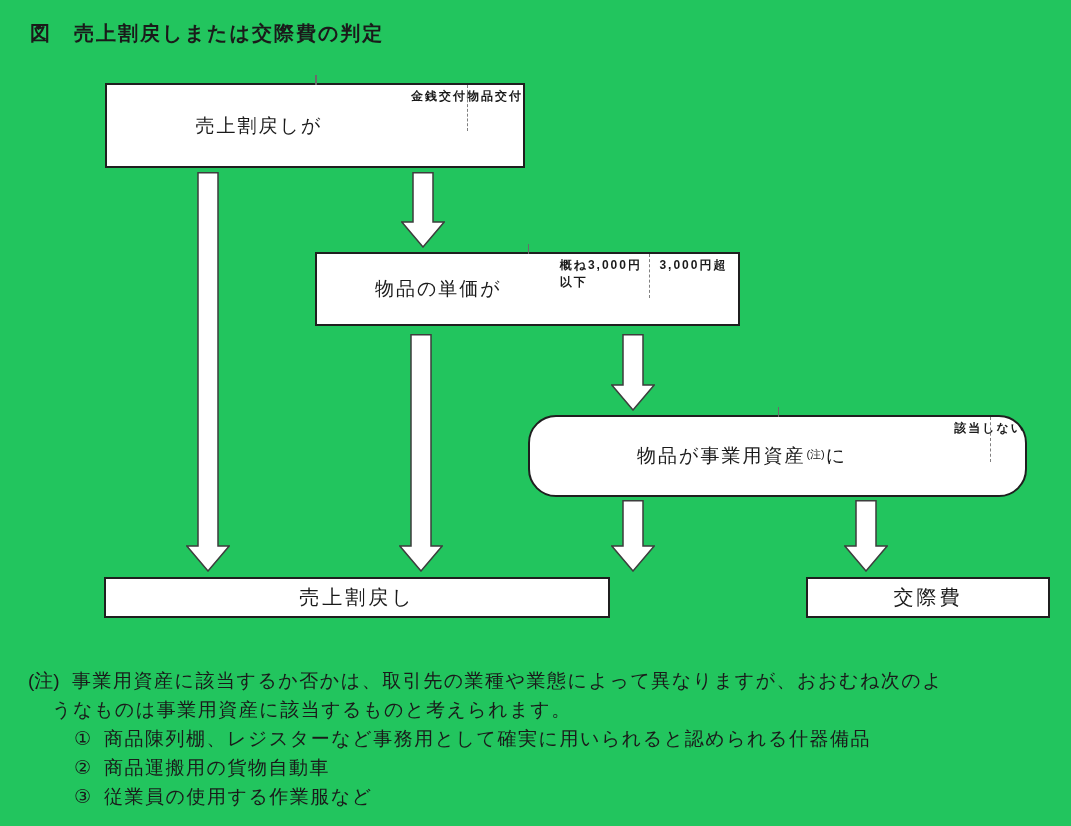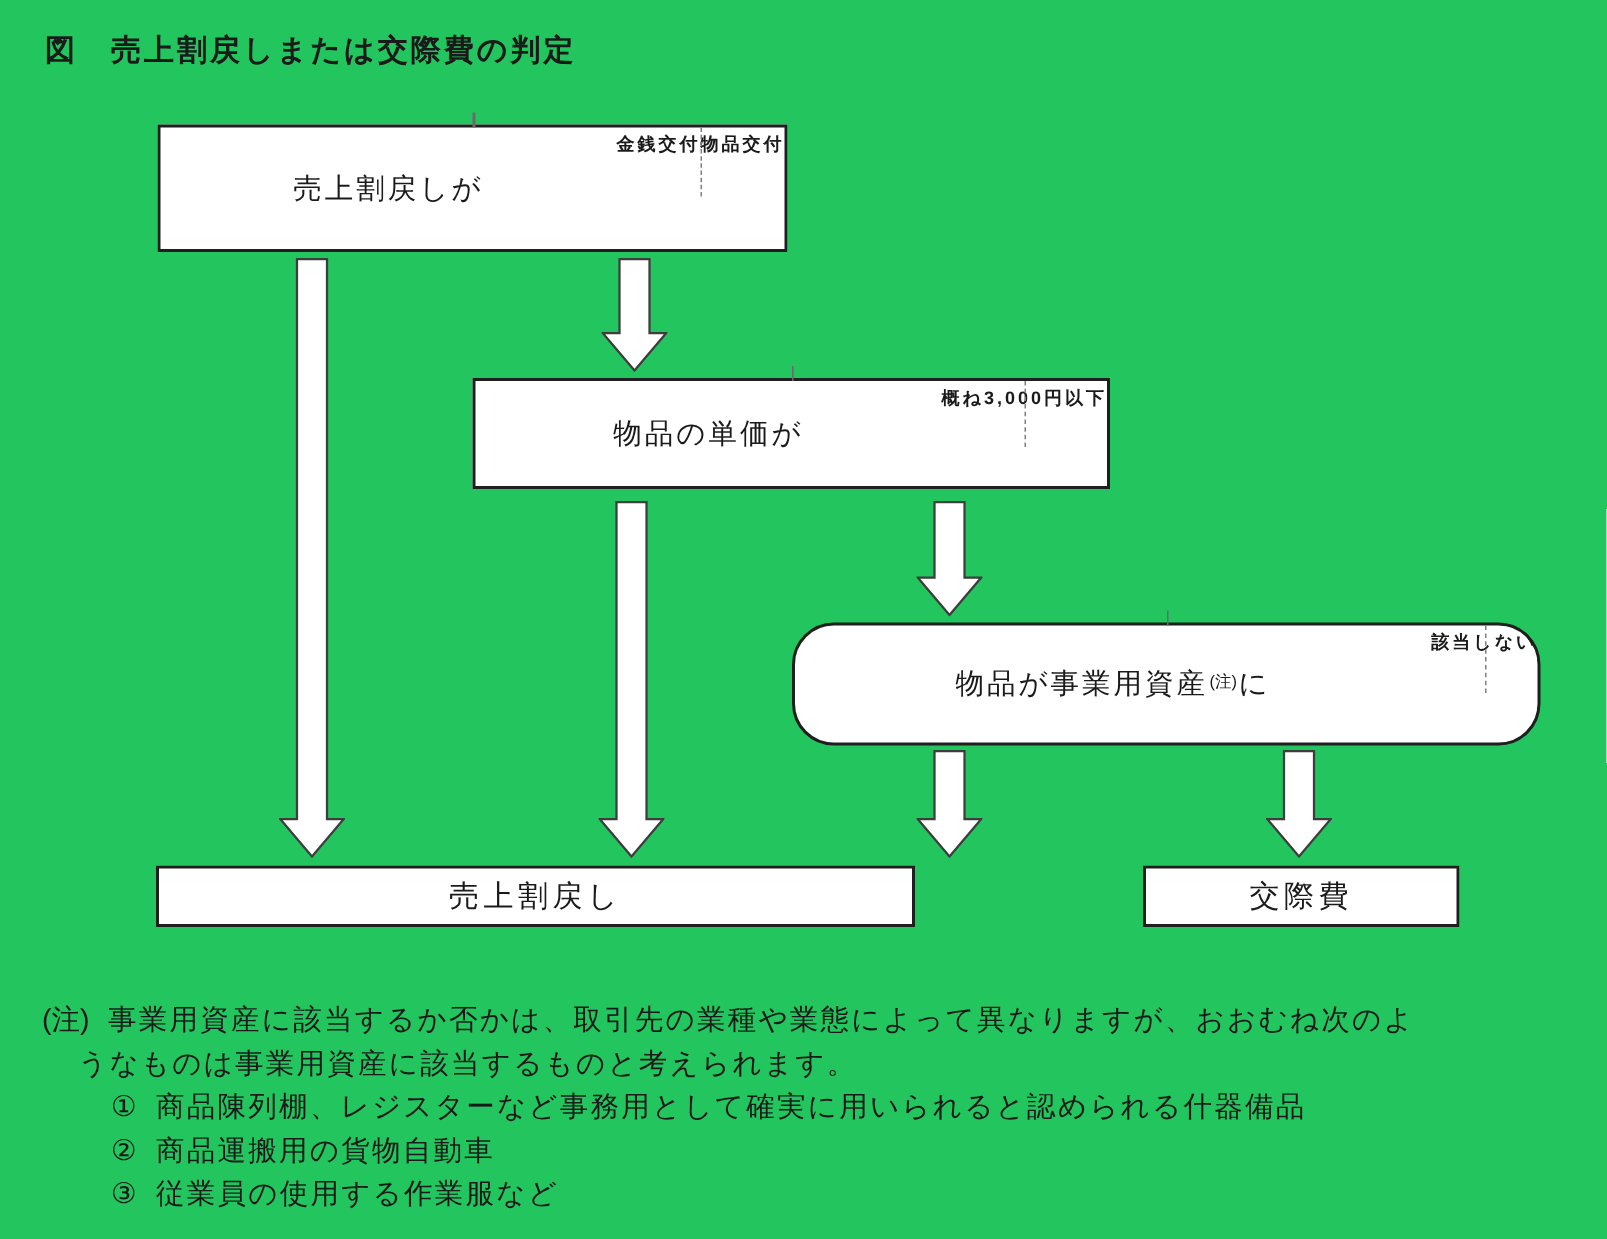--- a/index.html
+++ b/index.html
@@ -78,38 +78,39 @@
       <div class="cell">物品交付</div>
     </div>
   </div>
 
   <div class="dbox" style="left:315px; top:252px; width:425px; height:74px;">
     <div class="toptick"></div>
     <div class="hdr">物品の単価が</div>
     <div class="split-row" style="height:40px;">
       <div class="cell">概ね3,000円以下</div>
       <div class="vdash"></div>
+      <div class="cell">3,000円超</div>
     </div>
   </div>
 
   <div class="dbox" style="left:528px; top:415px; width:499px; height:82px;border-radius:28px;">
     <div class="toptick"></div>
     <div class="hdr">
       <span>物品が事業用資産</span>
         <sup>(注)</sup>
         <span>に</span>
     </div>
     <div class="split-row" style="height:41px;">
       <div class="vdash"></div>
       <div class="cell">該当しない</div>
     </div>
   </div>
 
   <div class="resultbox" style="left:104px; top:577px; width:506px; height:41px;">売上割戻し</div>
-  <div class="resultbox" style="left:762px; top:577px; width:211px; height:41px;">交際費</div>
+  <div class="resultbox" style="left:806px; top:577px; width:244px; height:41px;">交際費</div>
 
   <svg class="arrow" style="left:186px; top:172px;" width="44" height="400" viewBox="0 0 44 400">
     <polygon points="12,0.8 32,0.8 32,374 43.2,374 22,399 0.8,374 12,374"></polygon>
   </svg>
   <svg class="arrow" style="left:401px; top:172px;" width="44" height="76" viewBox="0 0 44 76">
     <polygon points="12,0.8 32,0.8 32,50 43.2,50 22,75 0.8,50 12,50"></polygon>
   </svg>
   <svg class="arrow" style="left:399px; top:334px;" width="44" height="238" viewBox="0 0 44 238">
     <polygon points="12,0.8 32,0.8 32,212 43.2,212 22,237 0.8,212 12,212"></polygon>
   </svg>

